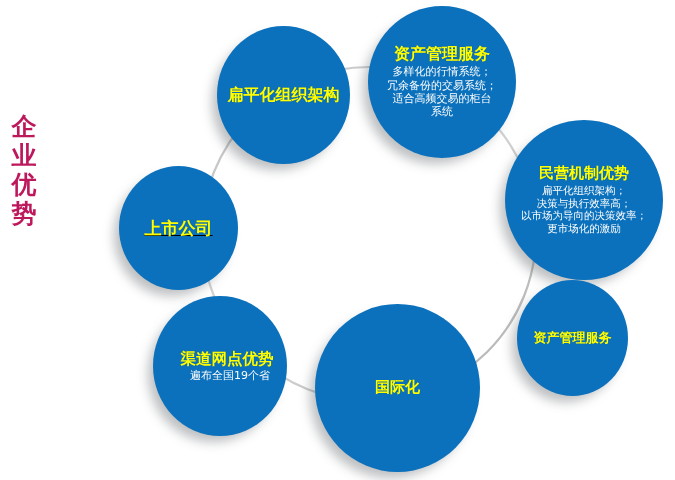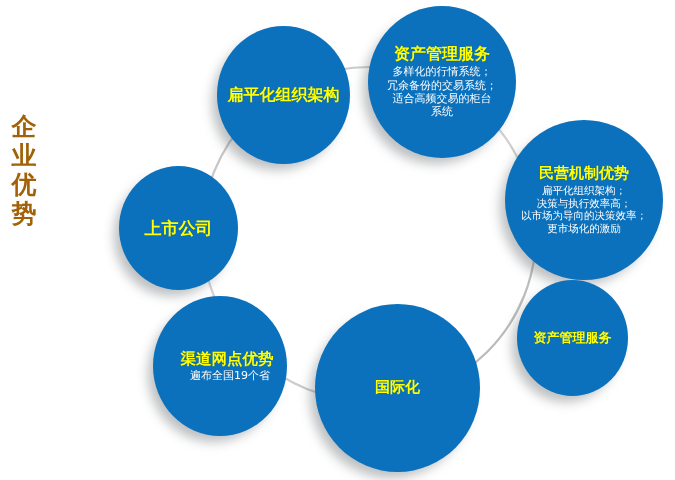--- a/index.html
+++ b/index.html
@@ -25,21 +25,21 @@
   
   #side-title {
     position: absolute;
     left: 2px;
     top: 112px;
     width: 44px;
     text-align: center;
     font-size: 25px;
     font-weight: bold;
     line-height: 1.16;
-    color: #a16207;
+    color: #be185d;
     letter-spacing: 0px;
     white-space: pre-line;
     word-break: break-all;
   }
 
   
   #ring-layer {
     position: absolute;
     left: 0; top: 0;
     width: 675px; height: 480px;
@@ -79,21 +79,21 @@
   #node-it .ttl   { font-size: 16px; }
   #node-it .body  { font-size: 11px; }
 
   #node-mech      { left: 505px; top: 120px; width: 158px; height: 160px; }
   #node-mech .ttl { font-size: 15px; }
   #node-mech .body{ font-size: 10.5px; }
 
   #node-licensed      { left: 217px; top:  26px; width: 133px; height: 138px; }
   #node-licensed .ttl { font-size: 16px; }
 
-  #node-listed        { left: 119px; top: 166px; width: 119px; height: 124px; }
+  #node-listed        { left: 119px; top: 166px; width: 119px; height: 124px; text-decoration: underline; }
   #node-listed .ttl   { font-size: 17px; }
 
   #node-channel       { left: 153px; top: 296px; width: 134px; height: 140px; }
   #node-channel .ttl  { font-size: 15.5px; margin-left: 14px; }
   #node-channel .body { font-size: 11px; margin-left: 20px; }
 
   #node-global        { left: 315px; top: 304px; width: 165px; height: 168px; }
   #node-global .ttl   { font-size: 15px; }
 
   #node-asset         { left: 517px; top: 280px; width: 111px; height: 116px; text-align: right; }

